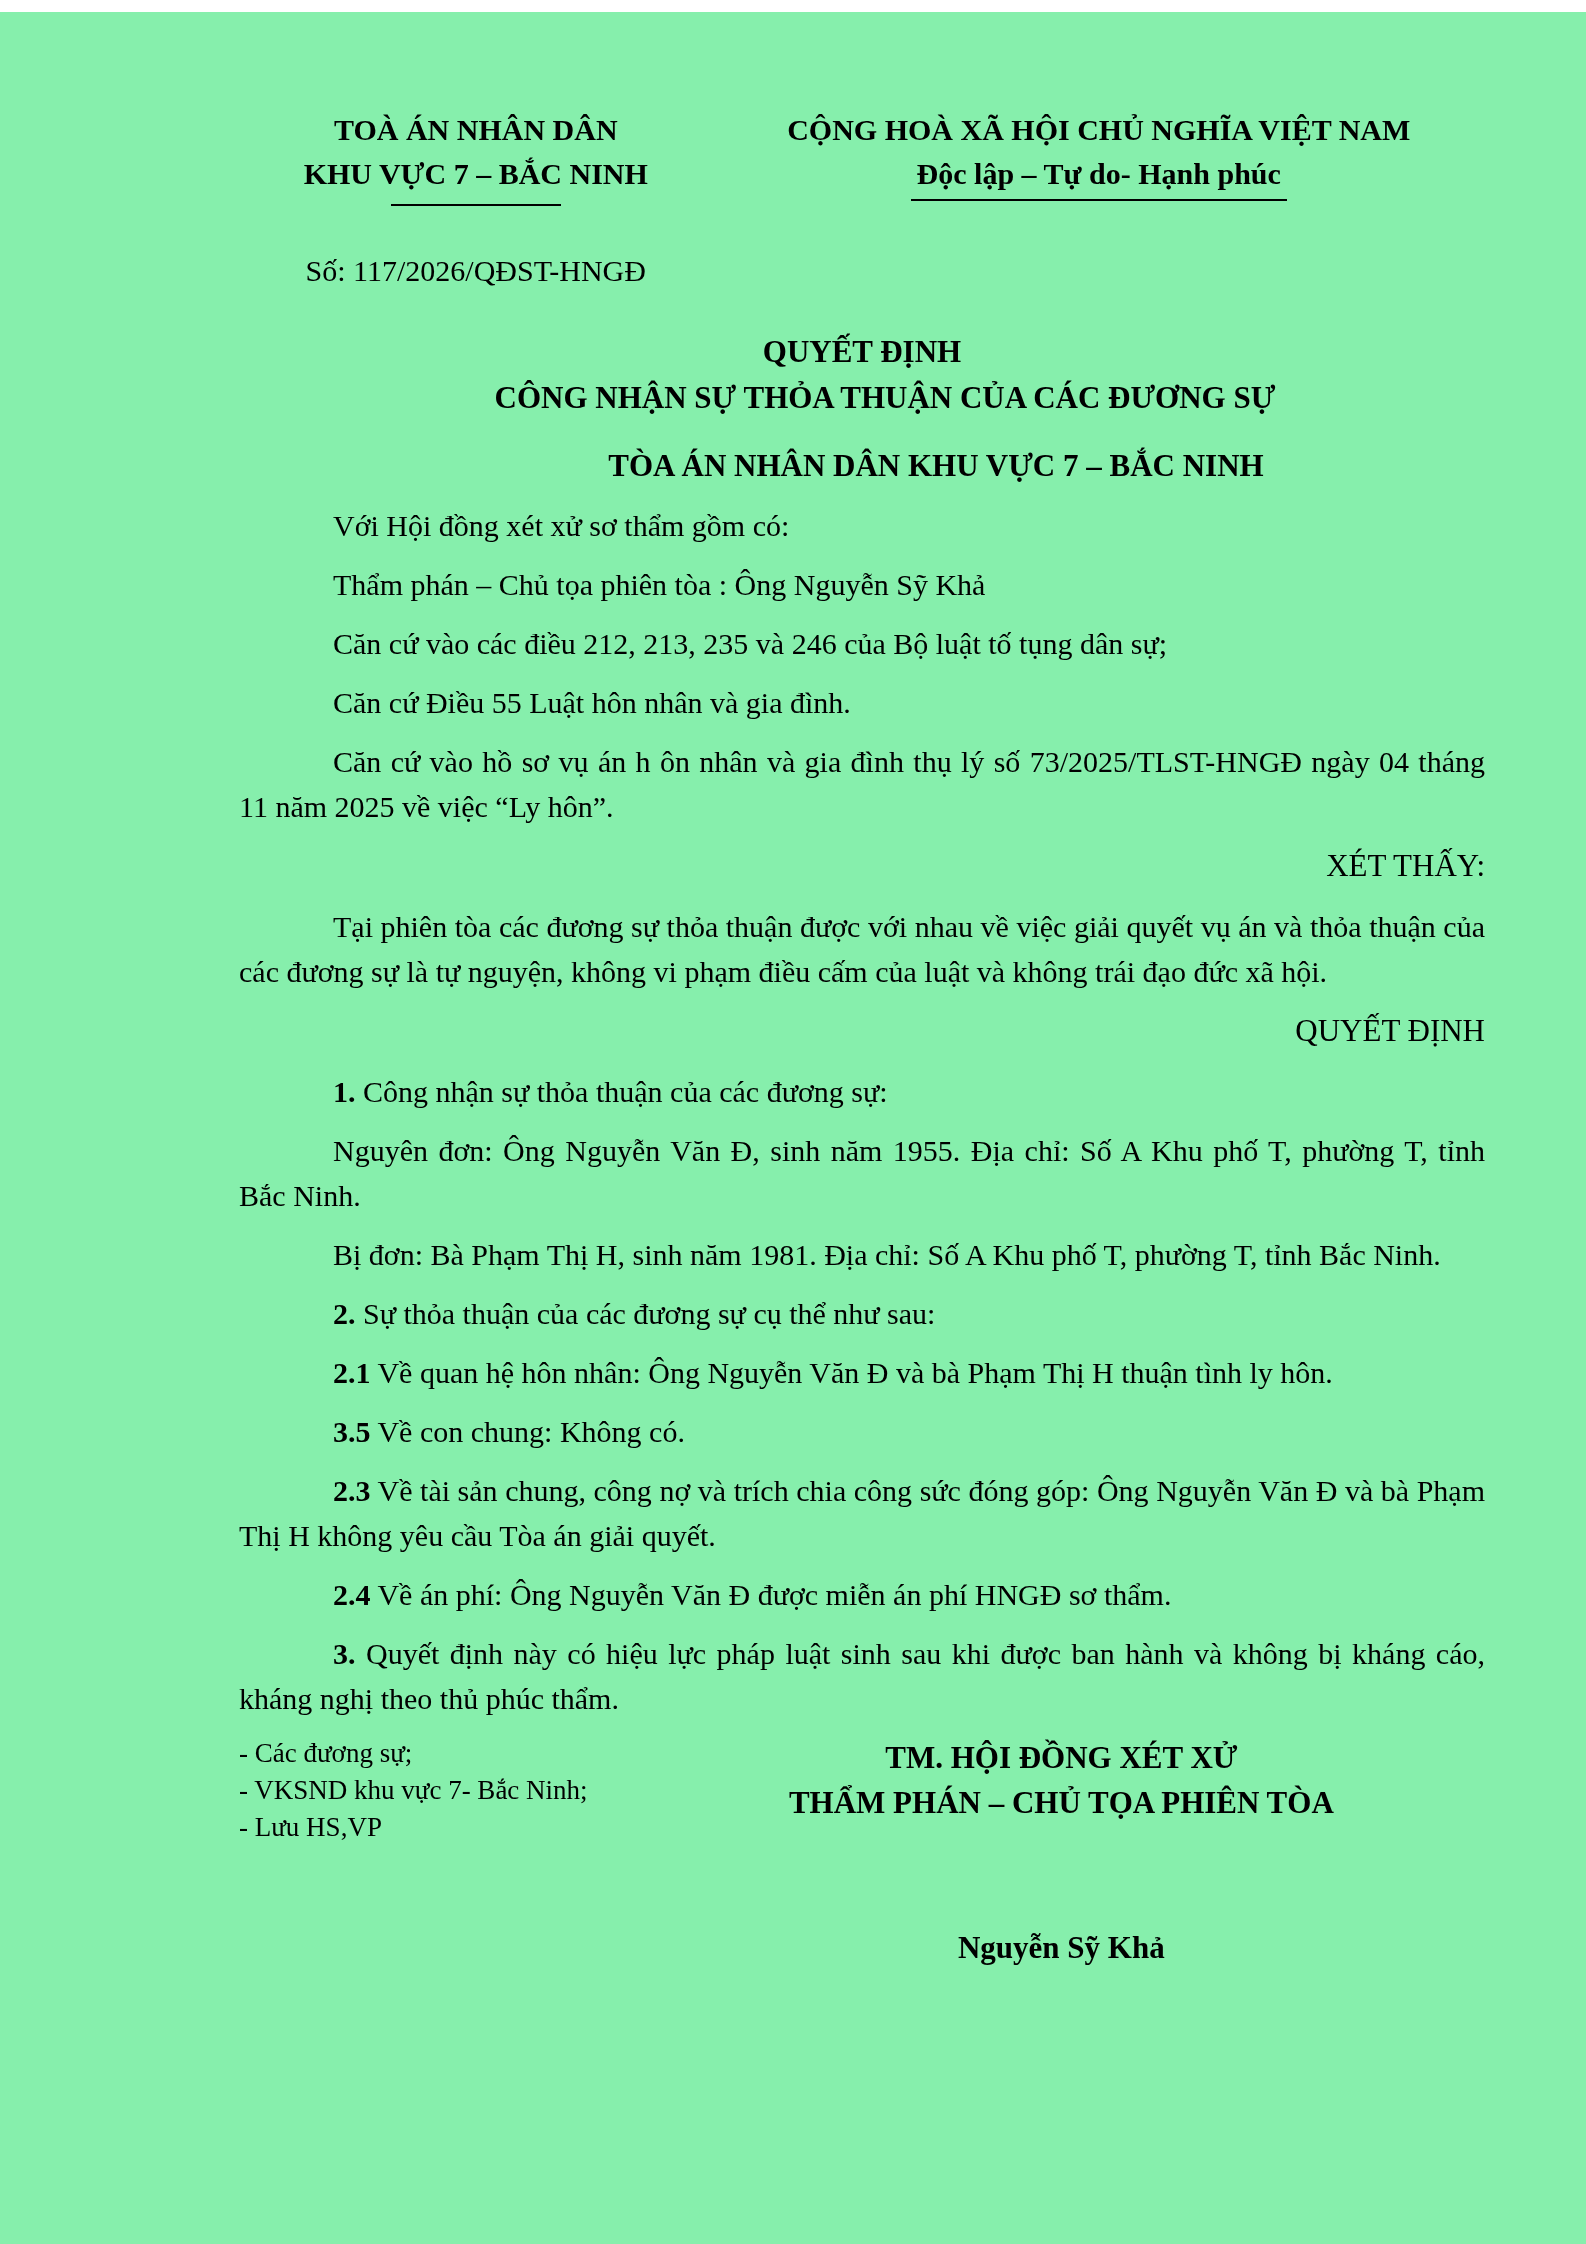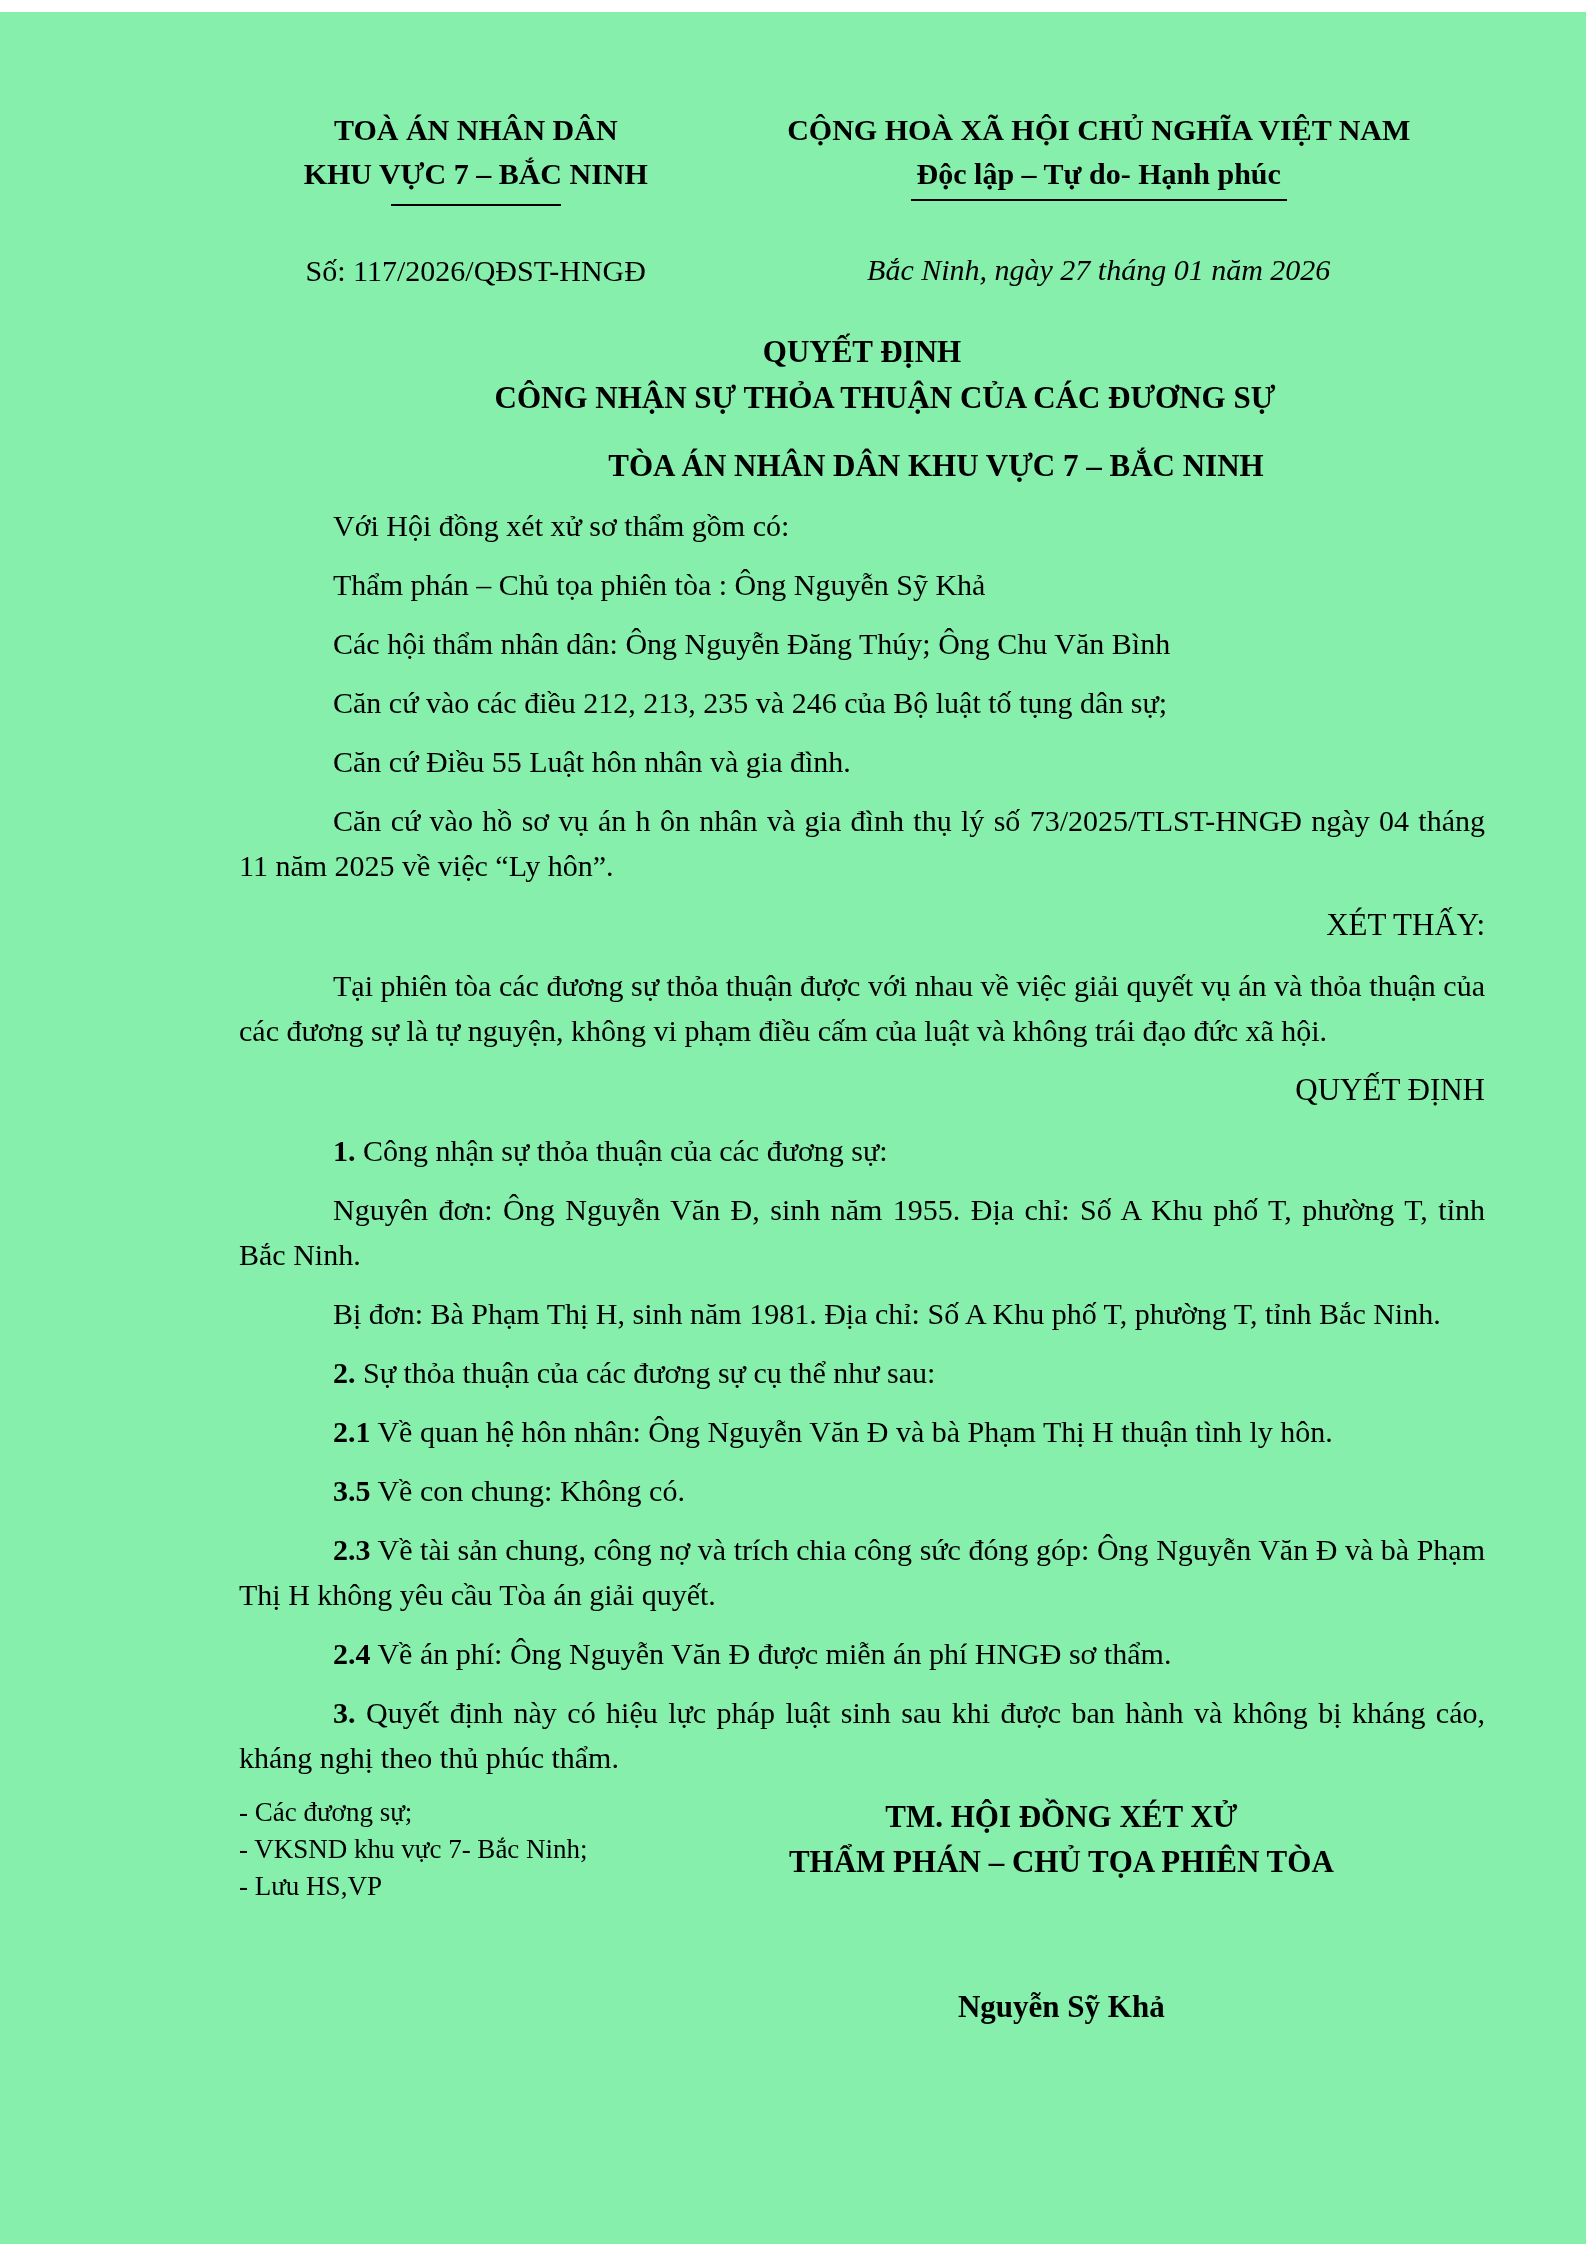--- a/index.html
+++ b/index.html
@@ -106,34 +106,32 @@
       <div class="org-line">TOÀ ÁN NHÂN DÂN</div>
       <div class="org-line">KHU VỰC 7 – BẮC NINH</div>
       <div class="rule-left"></div>
       <div class="doc-number">Số: 117/2026/QĐST-HNGĐ</div>
     </div>
     <div class="header-right">
       <div class="org-line">CỘNG HOÀ XÃ HỘI CHỦ NGHĨA VIỆT NAM</div>
       <div class="motto-wrap">
         <span class="motto">Độc lập – Tự do- Hạnh phúc</span>
       </div>
-      <div class="dateline">Bắc Ninh, ngày 27 tháng 01 năm 2026</div>
     </div>
   </div>
 
   <div class="title-block">
     <div class="title title-1">QUYẾT ĐỊNH</div>
     <div class="title title-2">CÔNG NHẬN SỰ THỎA THUẬN CỦA CÁC ĐƯƠNG SỰ</div>
     <div class="title title-3">TÒA ÁN NHÂN DÂN KHU VỰC 7 – BẮC NINH</div>
   </div>
 
   <div>
     <p class="para">Với Hội đồng xét xử sơ thẩm gồm có:</p>
     <p class="para">Thẩm phán – Chủ tọa phiên tòa : Ông Nguyễn Sỹ Khả</p>
-    <p class="para">Các hội thẩm nhân dân: Ông Nguyễn Đăng Thúy; Ông Chu Văn Bình</p>
     <p class="para">Căn cứ vào các điều 212, 213, 235 và 246 của Bộ luật tố tụng dân sự;</p>
     <p class="para">Căn cứ Điều 55 Luật hôn nhân và gia đình.</p>
     <p class="para">Căn cứ vào hồ sơ vụ án h ôn nhân và gia đình thụ lý số 73/2025/TLST-HNGĐ ngày 04 tháng 11 năm 2025 về việc “Ly hôn”.</p>
   </div>
 
   <div>
     <div class="sec-heading">XÉT THẤY:</div>
     <p class="para">Tại phiên tòa các đương sự thỏa thuận được với nhau về việc giải quyết vụ án và thỏa thuận của các đương sự là tự nguyện, không vi phạm điều cấm của luật và không trái đạo đức xã hội.</p>
   </div>
 

